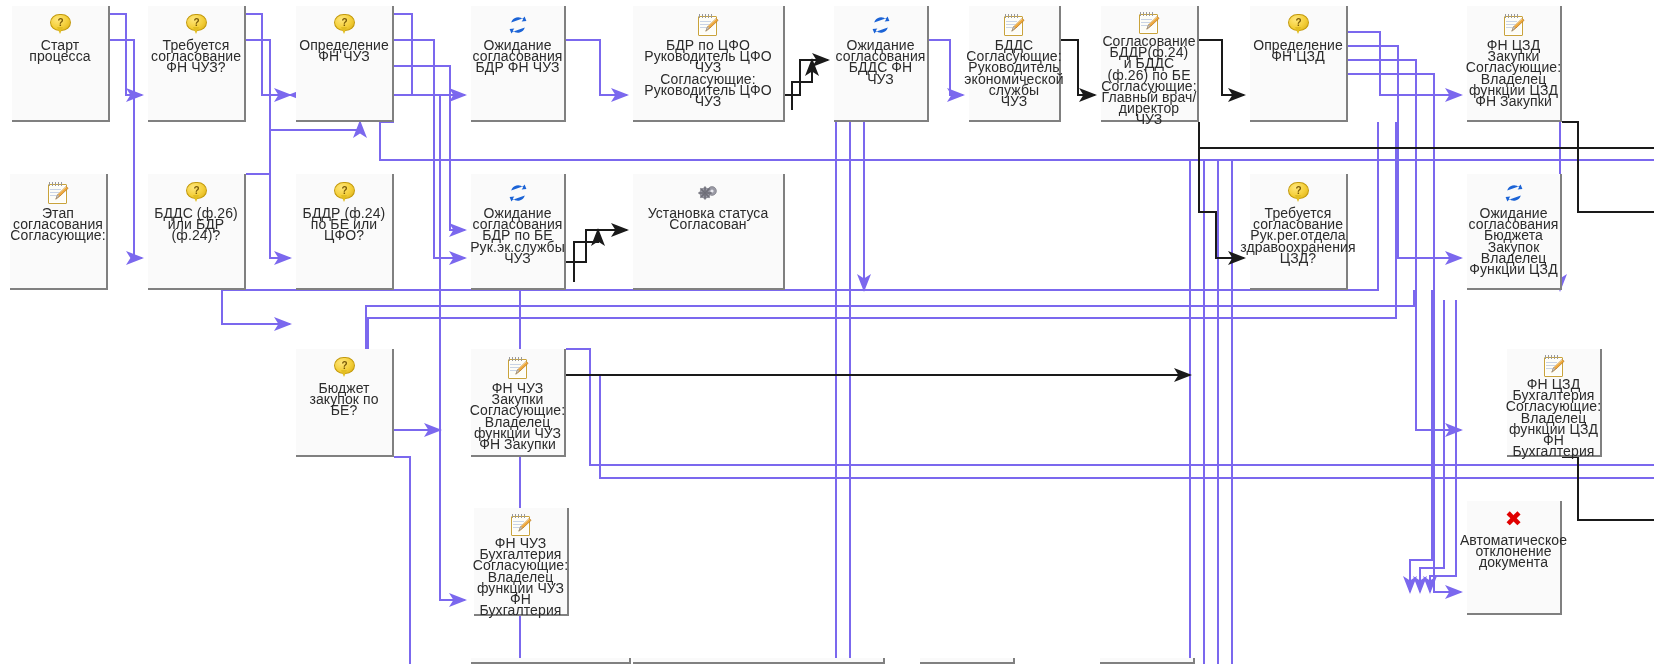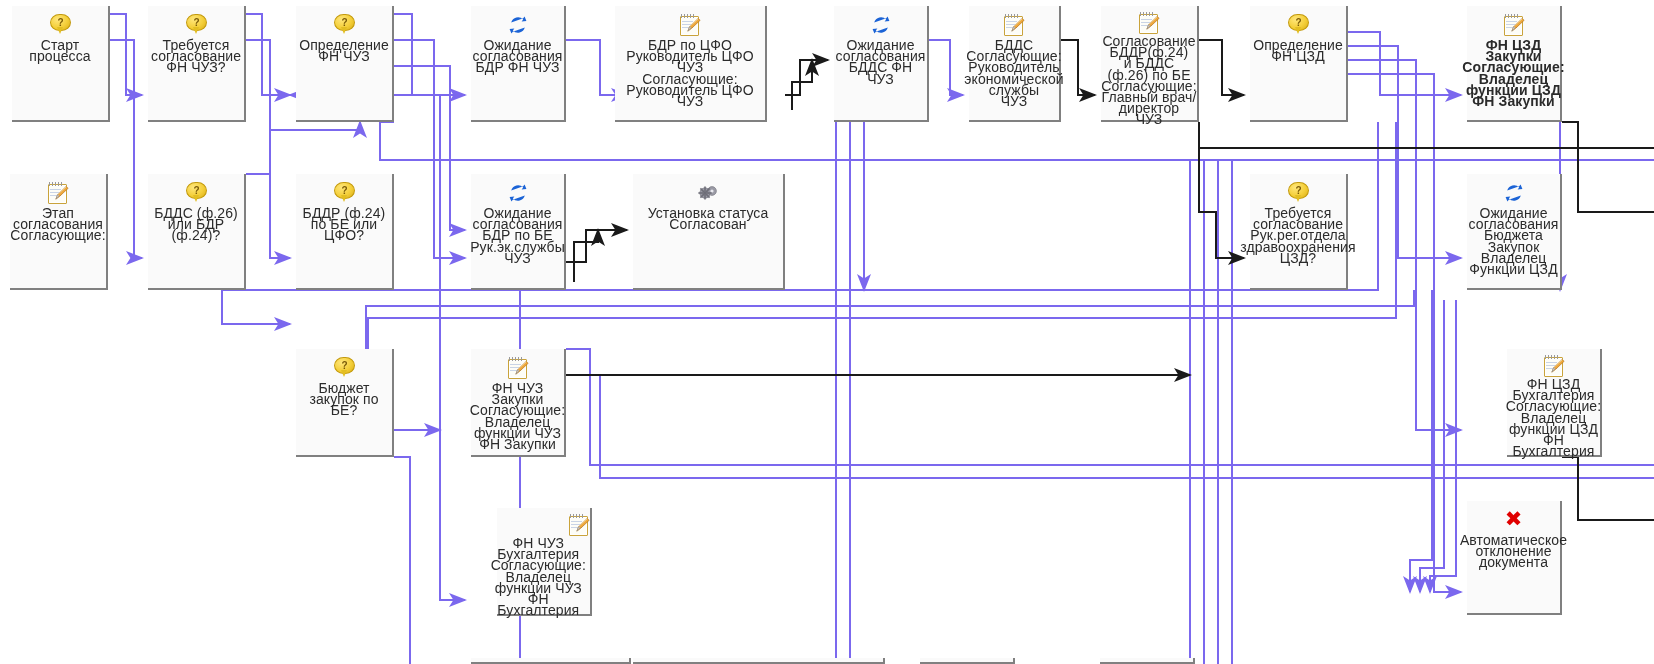--- a/index.html
+++ b/index.html
@@ -181,21 +181,21 @@
       <div class="node" style="left: 471px; top: 6px; width: 95px; height: 116px;">
         <span class="ico">
           <svg class="ic-sync" viewBox="0 0 20 20">
             <path d="M3.2 7.4 A7 7 0 0 1 15.2 4.6 L13.6 6.4 L18.4 6.0 L16.6 1.6 L15.2 3.2" fill="#1b63d6"></path>
             <path d="M16.8 12.6 A7 7 0 0 1 4.8 15.4 L6.4 13.6 L1.6 14.0 L3.4 18.4 L4.8 16.8" fill="#1b63d6"></path>
           </svg>
         </span>
         <span class="lbl">Ожидание согласования
 БДР ФН ЧУЗ</span>
       </div>
-      <div class="node" style="left: 615px; top: 6px; width: 152px; height: 116px;">
+      <div class="node" style="left: 633px; top: 6px; width: 152px; height: 116px;">
         <span class="ico">
           <span class="ic-note">
             <span class="pad"></span>
             <span class="rings"></span>
             <span class="lines"></span>
             <svg class="pencil" viewBox="0 0 16 16">
               <polygon points="2,14 4,9 13,0.5 15,2.5 6,11" fill="#f0a93b" stroke="#b8761c" stroke-width="0.8"></polygon>
               <polygon points="2,14 4,9 5.5,10.5" fill="#d8d8d8" stroke="#8a8a8a" stroke-width="0.6"></polygon>
               <line x1="4" y1="9" x2="13" y2="0.8" stroke="#fff3d0" stroke-width="0.7"></line>
             </svg>
@@ -255,21 +255,21 @@
       </div>
       <div class="node" style="left: 1250px; top: 6px; width: 98px; height: 116px;">
         <span class="ico">
           <span class="ic-q">
             <span class="bub">?</span>
             <span class="tail"></span>
           </span>
         </span>
         <span class="lbl">Определение ФН ЦЗД</span>
       </div>
-      <div class="node" style="left: 1467px; top: 6px; width: 95px; height: 116px; font-weight: bold;">
+      <div class="node" style="left: 1467px; top: 6px; width: 95px; height: 116px;">
         <span class="ico">
           <span class="ic-note">
             <span class="pad"></span>
             <span class="rings"></span>
             <span class="lines"></span>
             <svg class="pencil" viewBox="0 0 16 16">
               <polygon points="2,14 4,9 13,0.5 15,2.5 6,11" fill="#f0a93b" stroke="#b8761c" stroke-width="0.8"></polygon>
               <polygon points="2,14 4,9 5.5,10.5" fill="#d8d8d8" stroke="#8a8a8a" stroke-width="0.6"></polygon>
               <line x1="4" y1="9" x2="13" y2="0.8" stroke="#fff3d0" stroke-width="0.7"></line>
             </svg>
@@ -406,21 +406,21 @@
               <polygon points="2,14 4,9 5.5,10.5" fill="#d8d8d8" stroke="#8a8a8a" stroke-width="0.6"></polygon>
               <line x1="4" y1="9" x2="13" y2="0.8" stroke="#fff3d0" stroke-width="0.7"></line>
             </svg>
           </span>
         </span>
         <span class="lbl">ФН ЦЗД Бухгалтерия
 Согласующие:
 Владелец функции ЦЗД
 ФН Бухгалтерия</span>
       </div>
-      <div class="node" style="left: 497px; top: 508px; width: 95px; height: 108px; align-items: flex-end;">
+      <div class="node" style="left: 474px; top: 508px; width: 95px; height: 108px;">
         <span class="ico">
           <span class="ic-note">
             <span class="pad"></span>
             <span class="rings"></span>
             <span class="lines"></span>
             <svg class="pencil" viewBox="0 0 16 16">
               <polygon points="2,14 4,9 13,0.5 15,2.5 6,11" fill="#f0a93b" stroke="#b8761c" stroke-width="0.8"></polygon>
               <polygon points="2,14 4,9 5.5,10.5" fill="#d8d8d8" stroke="#8a8a8a" stroke-width="0.6"></polygon>
               <line x1="4" y1="9" x2="13" y2="0.8" stroke="#fff3d0" stroke-width="0.7"></line>
             </svg>

